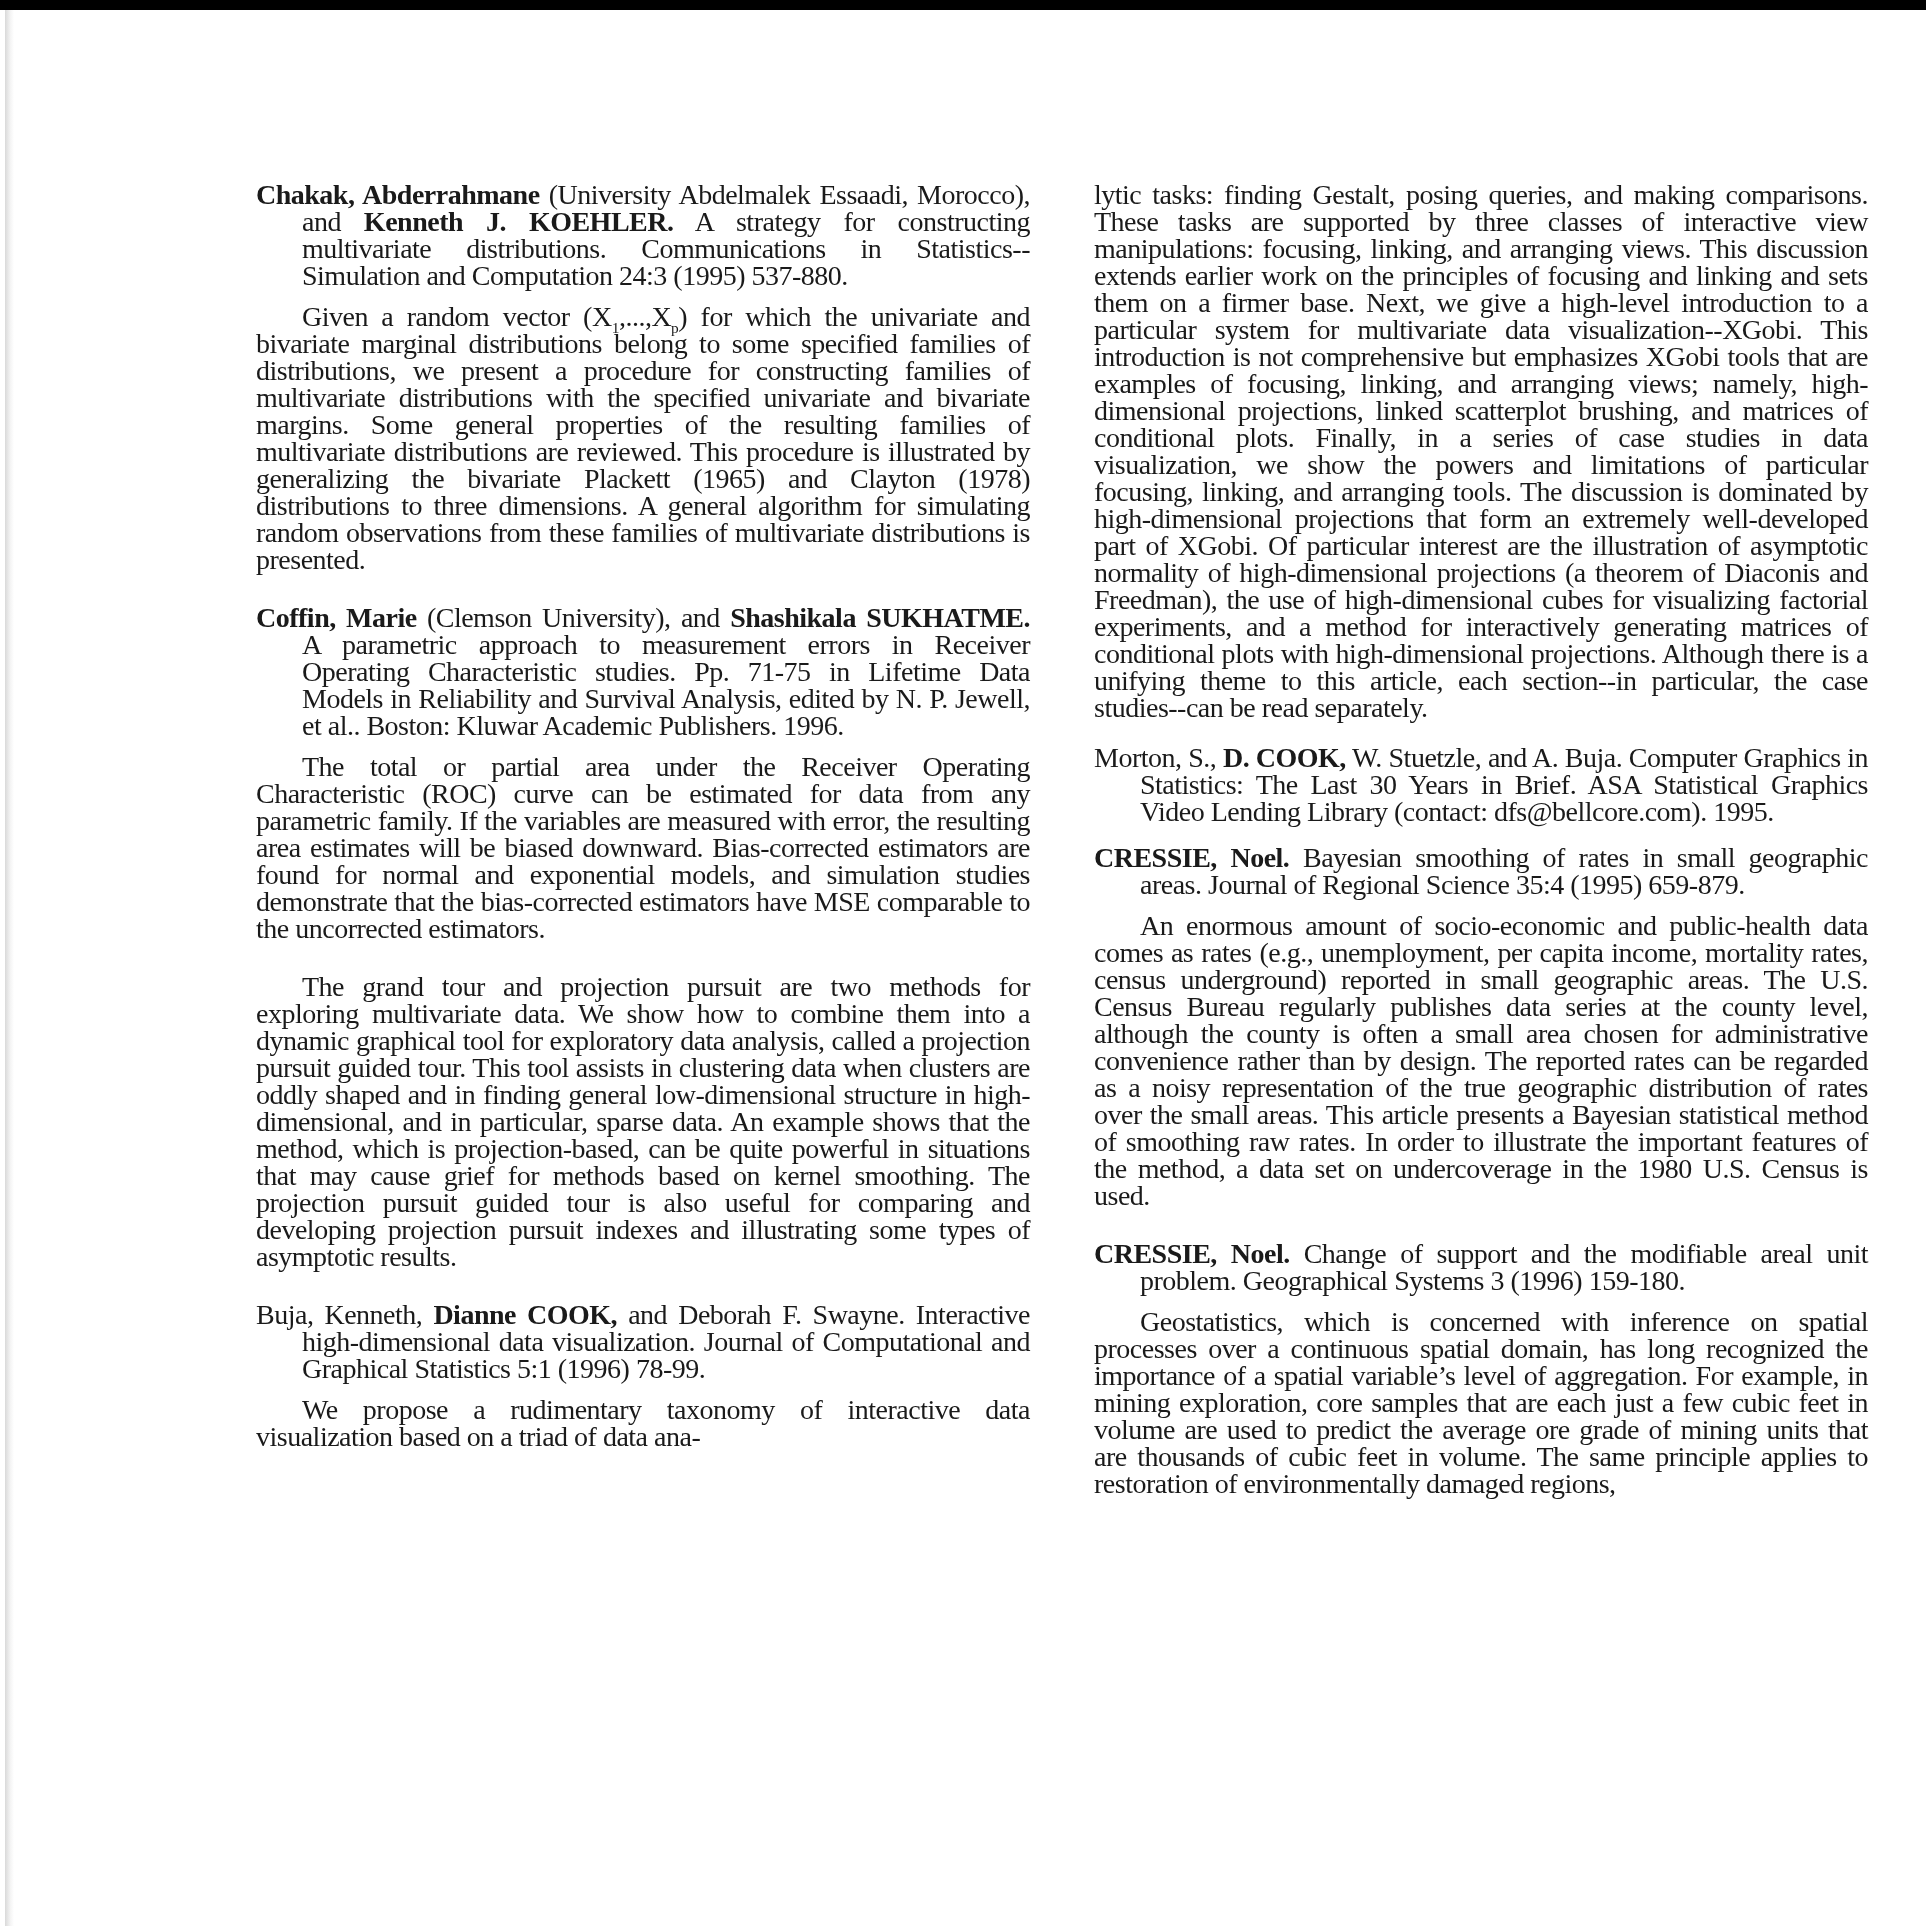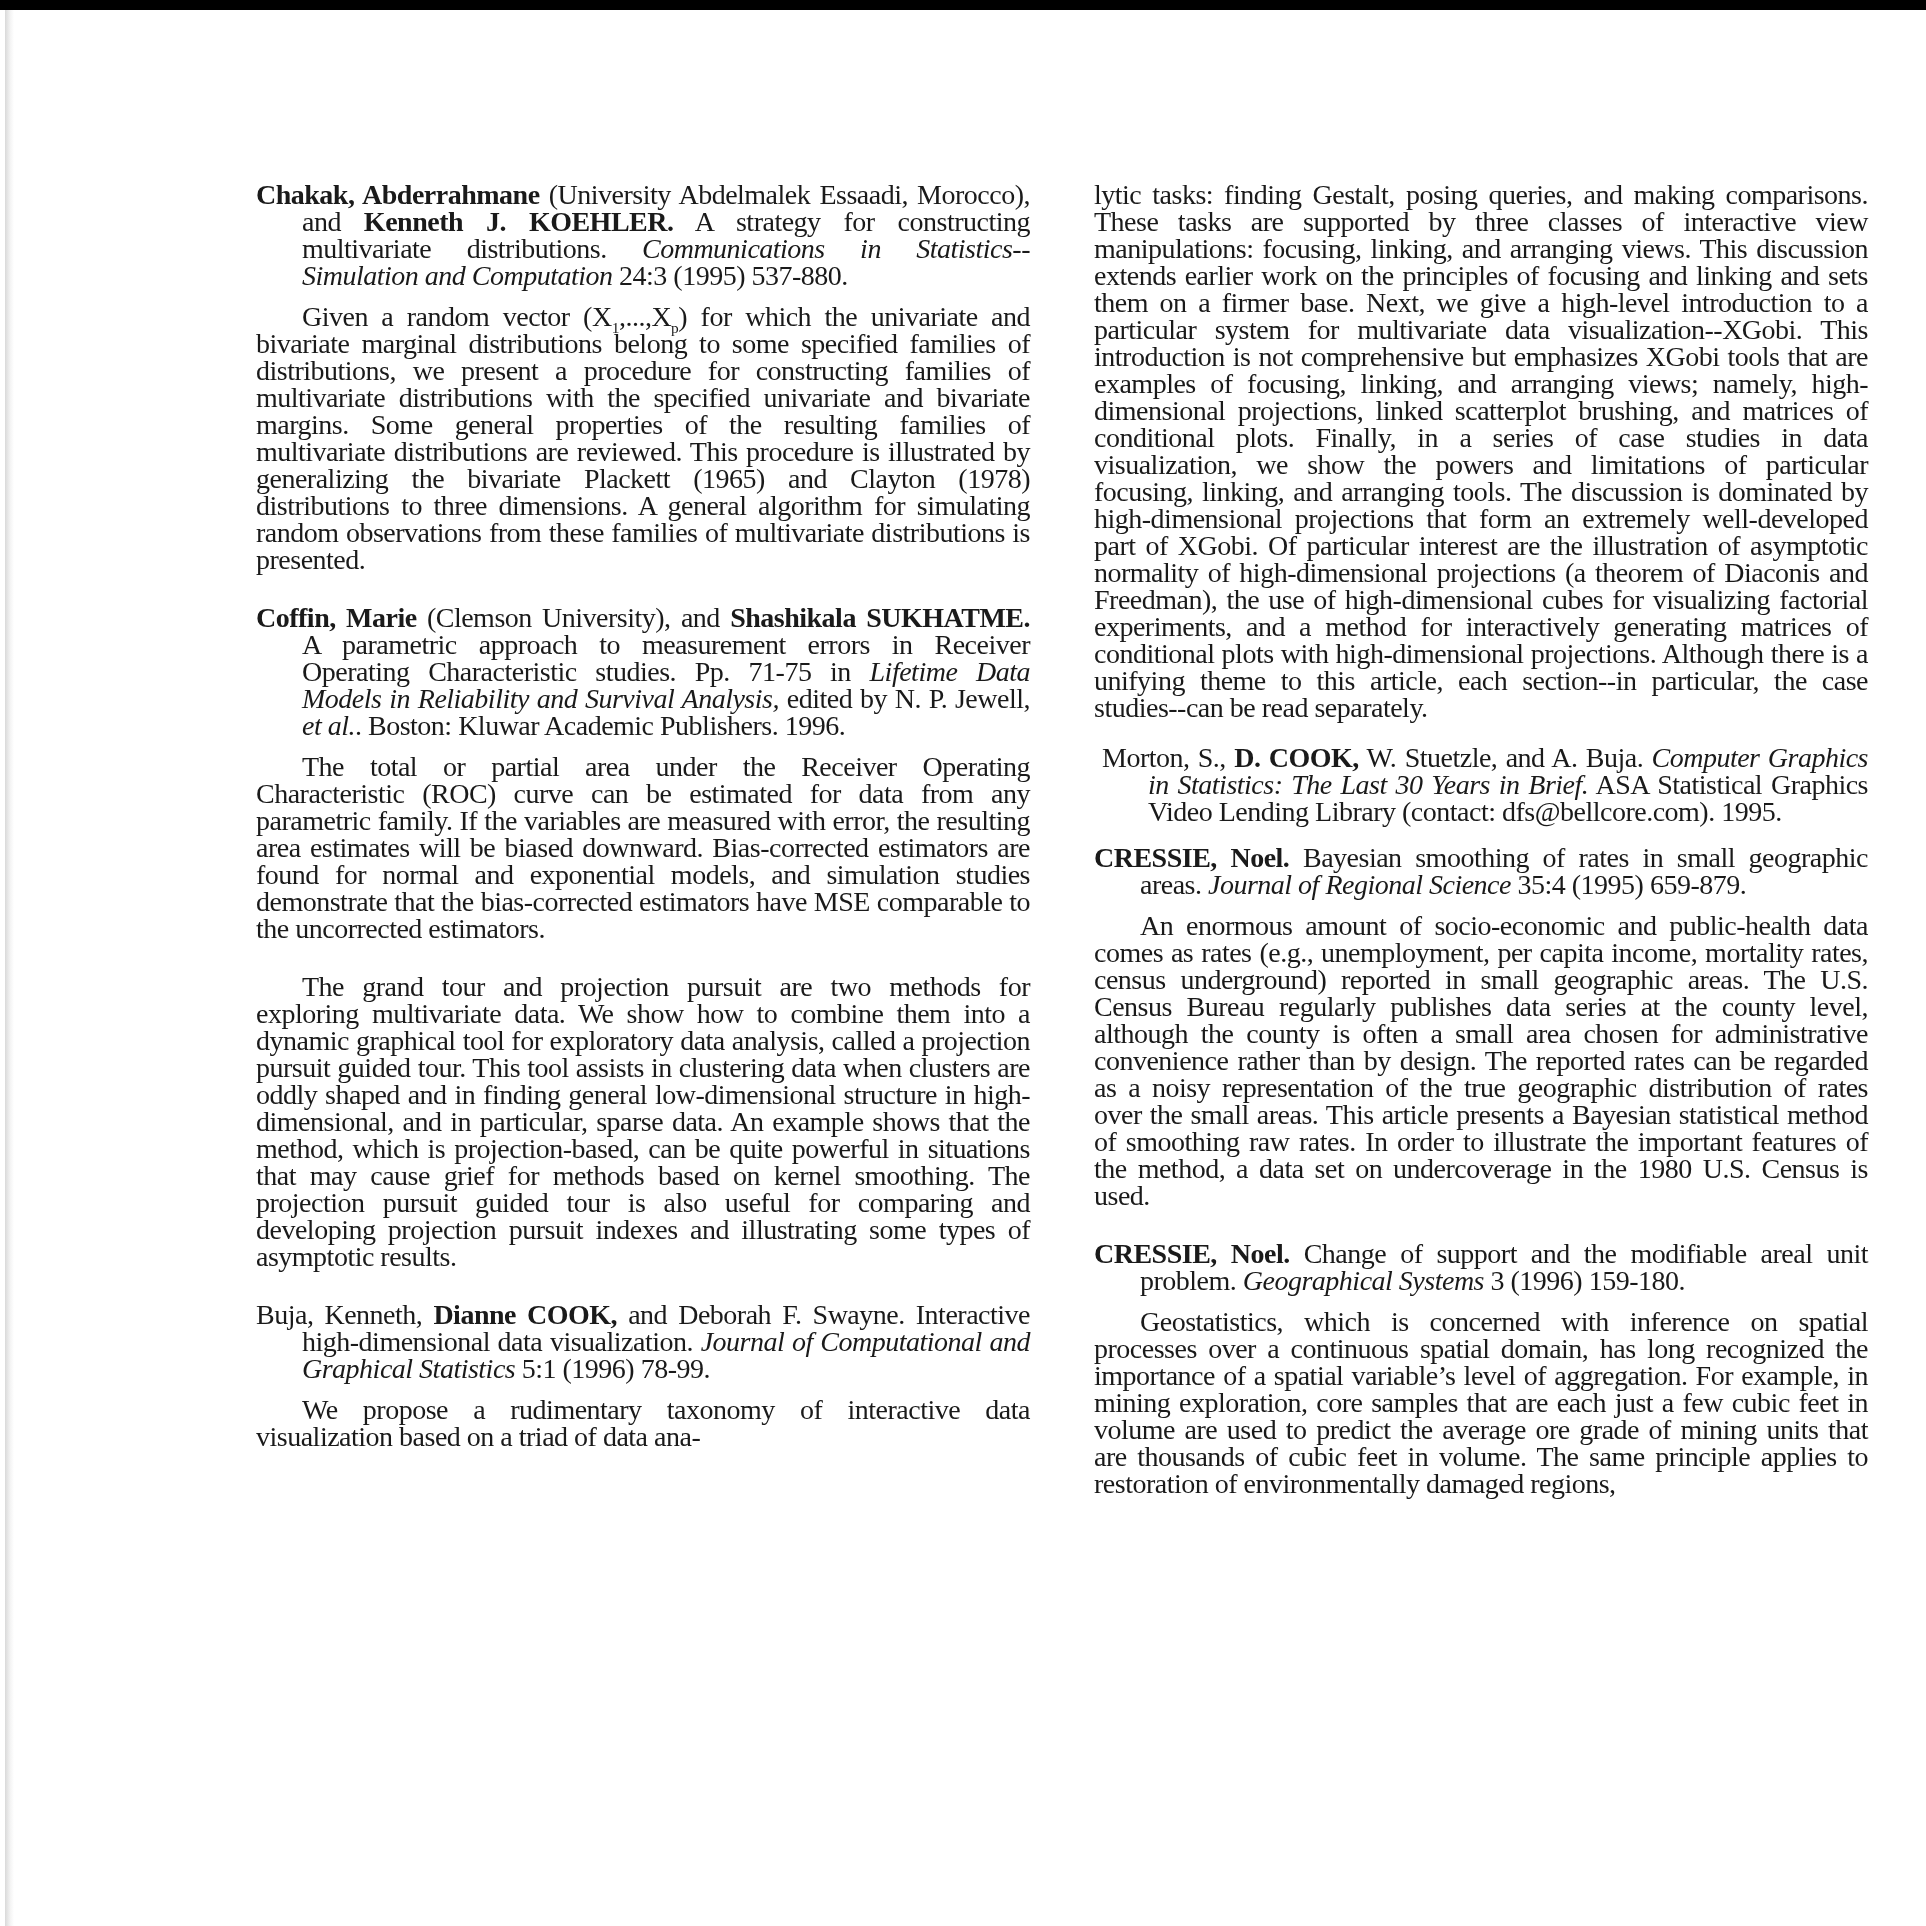--- a/index.html
+++ b/index.html
@@ -27,21 +27,21 @@
   .col-right { left: 1094px; }
   .entry { margin: 0 0 19px 0; }
   .citation {
     padding-left: 46px; text-indent: -46px;
     margin: 0;
   }
   .abstract {
     text-indent: 46px; margin: 14px 0 0 0;
   }
   .b { font-weight: bold; }
-  .i { font-style: italic; }
+  .i { }
   .gap-lg { margin-top: 31px; }
   sub { font-size: 15.4px; line-height: 0; }
 </style>
 </head>
 <body>
 
 <div class="topband"></div>
 <div class="spine"></div>
 
 <div class="column col-left">
@@ -64,21 +64,21 @@
     <p class="citation"><span>Buja, Kenneth, </span><span class="b">Dianne COOK,</span><span> and Deborah F. Swayne.</span><span> Interactive high-dimensional data visualization. </span><span class="i">Journal of Computational and Graphical Statistics</span><span> 5:1 (1996) 78-99.</span></p>
     <p class="abstract">We propose a rudimentary taxonomy of interactive data visualization based on a triad of data ana-</p>
   </div>
 
 </div>
 
 <div class="column col-right">
 
   <p style="margin:0;">lytic tasks:  finding Gestalt, posing queries, and making comparisons.  These tasks are supported by three classes of interactive view manipulations:  focusing, linking, and arranging views.  This discussion extends earlier work on the principles of focusing and linking and sets them on a firmer base. Next, we give a high-level introduction to a particular system for multivariate data visualization--XGobi. This introduction is not comprehensive but emphasizes XGobi tools that are examples of focusing, linking, and arranging views; namely, high-dimensional projections, linked scatterplot brushing, and matrices of conditional plots.  Finally, in a series of case studies in data visualization, we show the powers and limitations of particular focusing, linking, and arranging tools.  The discussion is dominated by high-dimensional projections that form an extremely well-developed part of XGobi.  Of particular interest are the illustration of asymptotic normality of high-dimensional projections (a theorem of Diaconis and Freedman), the use of high-dimensional cubes for visualizing factorial experiments, and a method for interactively generating matrices of conditional plots with high-dimensional projections.  Although there is a unifying theme to this article, each section--in particular, the case studies--can be read separately.</p>
 
-  <div class="entry" style="margin-top:23px;margin-left:8px;">
+  <div class="entry" style="margin-top:23px;">
     <p class="citation"><span>Morton, S., </span><span class="b">D. COOK,</span><span> W. Stuetzle, and A. Buja. </span><span class="i">Computer Graphics in Statistics:  The Last 30 Years in Brief.</span><span>  ASA Statistical Graphics Video Lending Library (contact: dfs@bellcore.com). 1995.</span></p>
   </div>
 
   <div class="entry" style="margin-top:19px;">
     <p class="citation"><span class="b">CRESSIE, Noel.</span><span>  Bayesian smoothing of rates in small geographic areas.  </span><span class="i">Journal of Regional Science</span><span> 35:4 (1995) 659-879.</span></p>
     <p class="abstract">An enormous amount of socio-economic and public-health data comes as rates (e.g., unemployment, per capita income, mortality rates, census underground) reported in small geographic areas.  The U.S. Census Bureau regularly publishes data series at the county level, although the county is often a small area chosen for administrative convenience rather than by design.  The reported rates can be regarded as a noisy representation of the true geographic distribution of rates over the small areas.  This article presents a Bayesian statistical method of smoothing raw rates.  In order to illustrate the important features of the method, a data set on undercoverage in the 1980 U.S. Census is used.</p>
   </div>
 
   <div class="entry gap-lg">
     <p class="citation"><span class="b">CRESSIE, Noel.</span><span>  Change of support and the modifiable areal unit problem.  </span><span class="i">Geographical Systems</span><span> 3 (1996) 159-180.</span></p>

